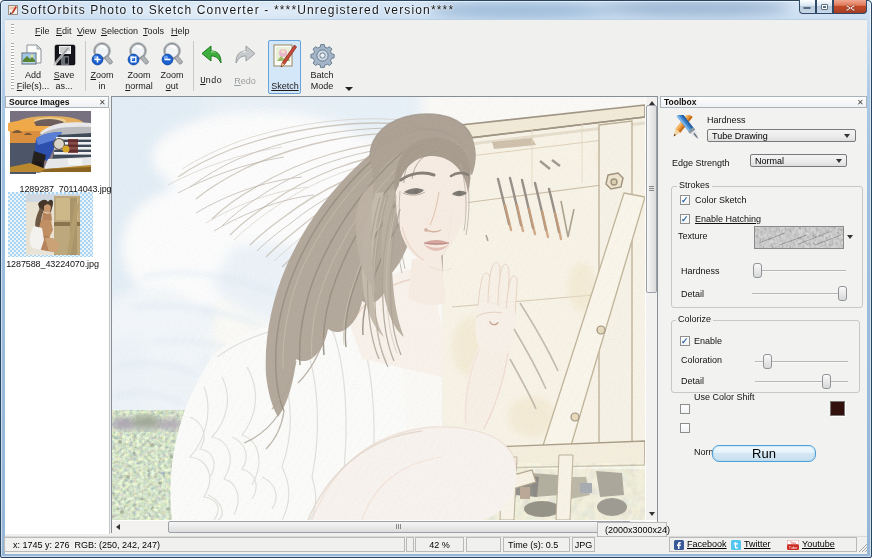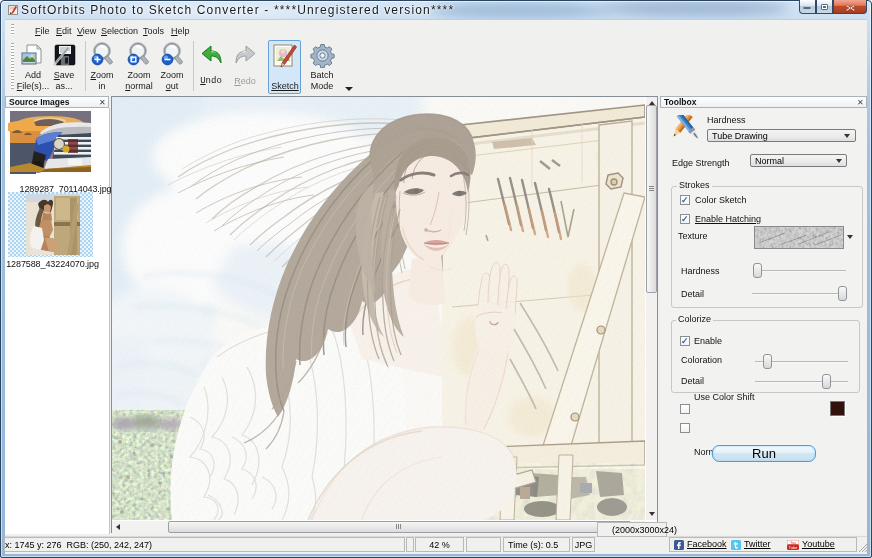--- a/index.html
+++ b/index.html
@@ -680,27 +680,27 @@
 <div class="slider-thumb" style="left:822px;top:374px;"></div>
 
 <div class="cb" style="left:680px;top:404px;"></div>
 <div class="lbl" style="left:694px;top:392px;">Use Color Shift</div>
 <div class="abs" style="left:830px;top:401px;width:15px;height:15px;background:#33120d;border:1px solid #777;box-shadow:1px 1px 0 #fff;"></div>
 <div class="cb" style="left:680px;top:423px;"></div>
 <div class="lbl" style="left:694px;top:447px;">Normalize Histogram</div>
 <div id="runbtn">Run</div>
 
 <div id="statusbar"></div>
-<div class="sbox" style="left:4px;top:537px;width:401px;padding-left:0;">x: 1745 y: 276&nbsp;&nbsp;RGB: (250, 242, 247)</div>
+<div class="sbox" style="left:4px;top:537px;width:401px;padding-left:8px;">x: 1745 y: 276&nbsp;&nbsp;RGB: (250, 242, 247)</div>
 <div class="sbox" style="left:406px;top:537px;width:8px;"></div>
 <div class="sbox" style="left:415px;top:537px;width:49px;text-align:center;">42 %</div>
 <div class="sbox" style="left:466px;top:537px;width:35px;"></div>
 <div class="sbox" style="left:503px;top:537px;width:67px;padding-left:4px;">Time (s): 0.5</div>
 <div class="sbox" style="left:572px;top:537px;width:23px;text-align:center;">JPG</div>
-<div class="sbox" style="left:597px;top:522px;width:70px;padding-left:14px;">(2000x3000x24)</div>
+<div class="sbox" style="left:597px;top:522px;width:70px;padding-left:7px;">(2000x3000x24)</div>
 <div class="sbox" style="left:669px;top:537px;width:188px;"></div>
 <svg class="abs" style="left:674px;top:540px;" width="10" height="10" viewBox="0 0 10 10">
   <rect width="10" height="10" rx="1.5" fill="#3a5a98"></rect>
   <path d="M6.8 2 h-1.2 c-1 0 -1.6 0.6 -1.6 1.6 v1 h-1 v1.4 h1 v3 h1.5 v-3 h1.2 l0.2 -1.4 h-1.4 v-0.8 c0 -0.4 0.2 -0.6 0.6 -0.6 h0.7 z" fill="#fff"></path>
 </svg>
 <div class="slink abs" style="left:687px;top:539px;">Facebook</div>
 <svg class="abs" style="left:731px;top:540px;" width="10" height="10" viewBox="0 0 10 10">
   <rect width="10" height="10" rx="1.5" fill="#53c5f0"></rect>
   <path d="M5.2 2 v1.2 h1.8 v1.2 h-1.8 v2.2 c0 0.8 0.5 1 1.8 0.8 v1.2 c-2.2 0.4 -3.2 -0.4 -3.2 -1.8 v-2.4 h-1 v-1.2 h1 v-0.9 z" fill="#fff"></path>
 </svg>

